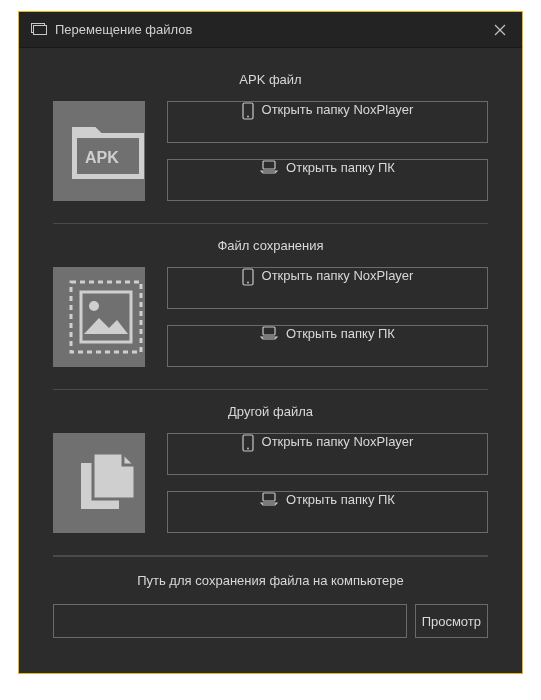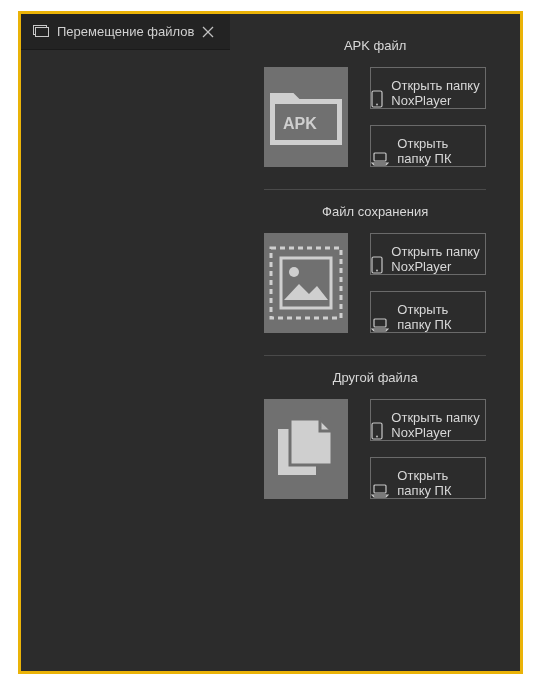--- a/index.html
+++ b/index.html
@@ -9,22 +9,22 @@
     font-family: "Segoe UI", Arial, sans-serif;
     font-size: 13px;
     color: #d8d8d8;
     overflow: hidden;
   }
   .outer {
     position: absolute;
     left: 18px; top: 11px;
     width: 505px; height: 663px;
     background: #2c2c2c;
-    border: 3px solid #eab308;
-    display: flex; flex-direction: row;
+    border: 1px solid #eab308;
+    display: flex; flex-direction: column;
   }
   .titlebar {
     height: 36px;
     background: #232323;
     display: flex; align-items: center;
     padding: 0 8px 0 12px;
     border-bottom: 1px solid #1a1a1a;
   }
   .titlebar .tb-icon { margin-right: 8px; display: flex; }
   .titlebar .tb-title { flex: 1; font-size: 13px; color: #d0d0d0; }
@@ -41,30 +41,30 @@
     text-align: center; font-size: 13px; color: #d8d8d8;
     margin: 14px 0 14px 0;
   }
   .sec-body {
     display: flex; gap: 22px; align-items: flex-start;
     padding-bottom: 22px;
   }
   .sec-wrap { border-bottom: 1px solid #4a4a4a; }
   .sec-wrap:last-of-type { border-bottom: none; }
   .bigicon {
-    width: 84px; height: 100px;
+    width: 92px; height: 100px;
     background: #707070;
-    display: flex; align-items: center; justify-content: center;
+    display: flex; align-items: center; justify-content: flex-end;
     flex-shrink: 0;
   }
   .btns { flex: 1; display: flex; flex-direction: column; gap: 16px; }
   .btn {
     height: 42px;
     border: 1px solid #6a6a6a;
-    display: flex; align-items: flex-end; justify-content: center;
+    display: flex; align-items: flex-start; justify-content: center;
     gap: 8px; cursor: pointer;
     color: #d8d8d8; font-size: 13px;
     background: transparent;
   }
   .btn svg { flex-shrink: 0; }
   .savepath {
     padding: 16px 0 0 0;
     border-top: 1px solid #4a4a4a;
   }
   .savepath-label {
@@ -195,15 +195,24 @@
             <svg width="18" height="14" viewBox="0 0 18 14">
                 <rect x="3" y="1" width="12" height="8" rx="1" fill="none" stroke="#c8c8c8" stroke-width="1.2"></rect>
                 <path d="M1 11 L17 11 L15 13 L3 13 Z" fill="none" stroke="#c8c8c8" stroke-width="1.2"></path>
               </svg>
             <span>Открыть папку ПК</span>
           </div>
         </div>
       </div>
     </div>
 
+    <div class="savepath">
+      <div class="savepath-label">Путь для сохранения файла на компьютере</div>
+      <div class="savepath-row">
+        <input class="savepath-input" type="text" value="" style="">
+        <div class="browse-btn">
+          <span>Просмотр</span>
+        </div>
+      </div>
+    </div>
 
   </div>
 </div>
 
 </body></html>

